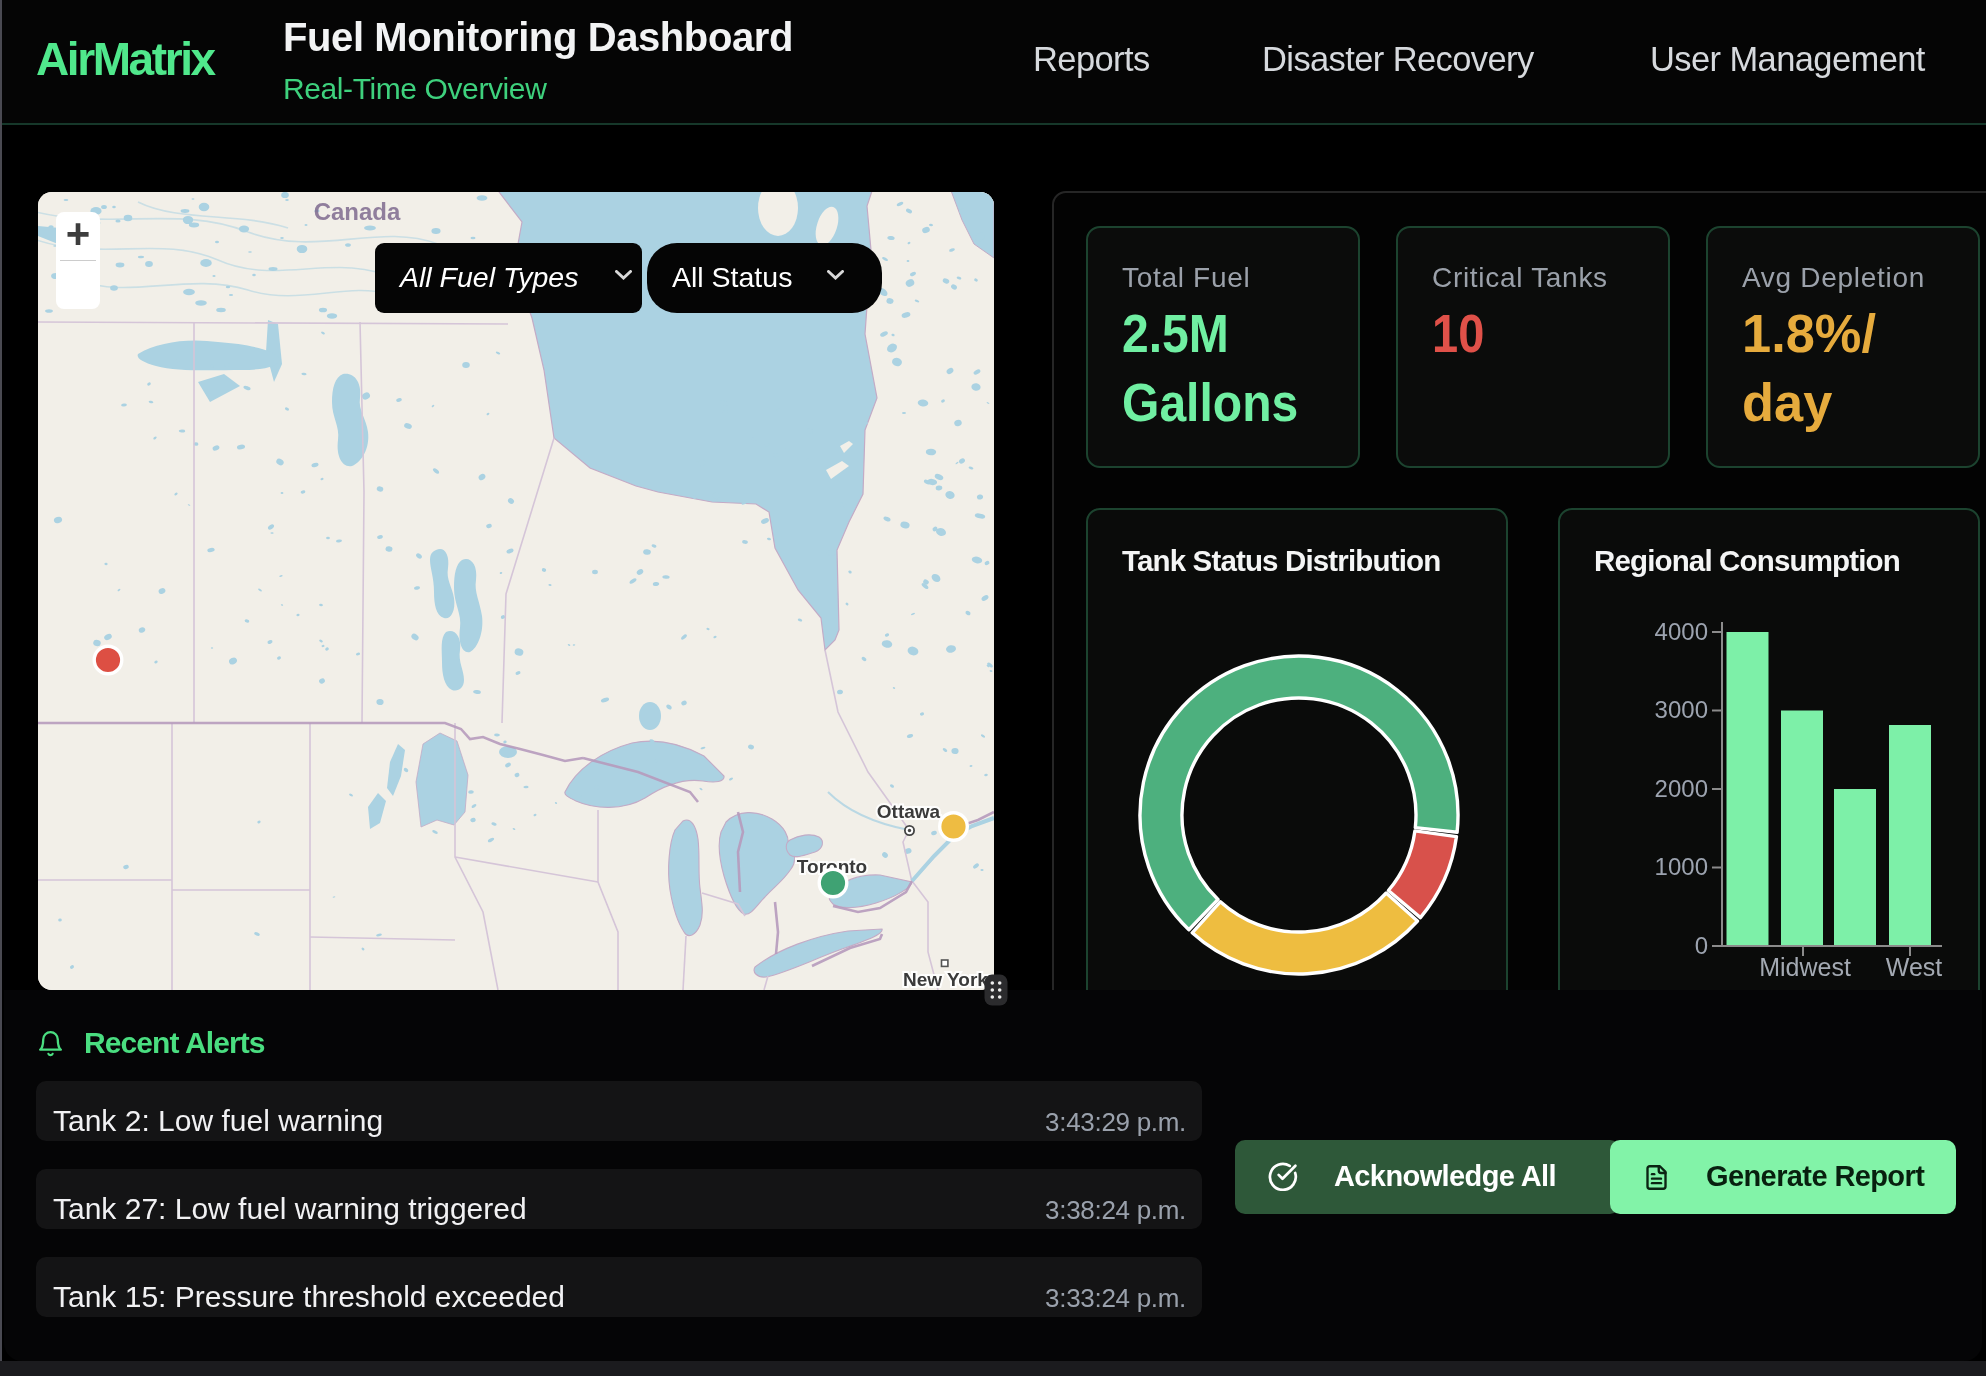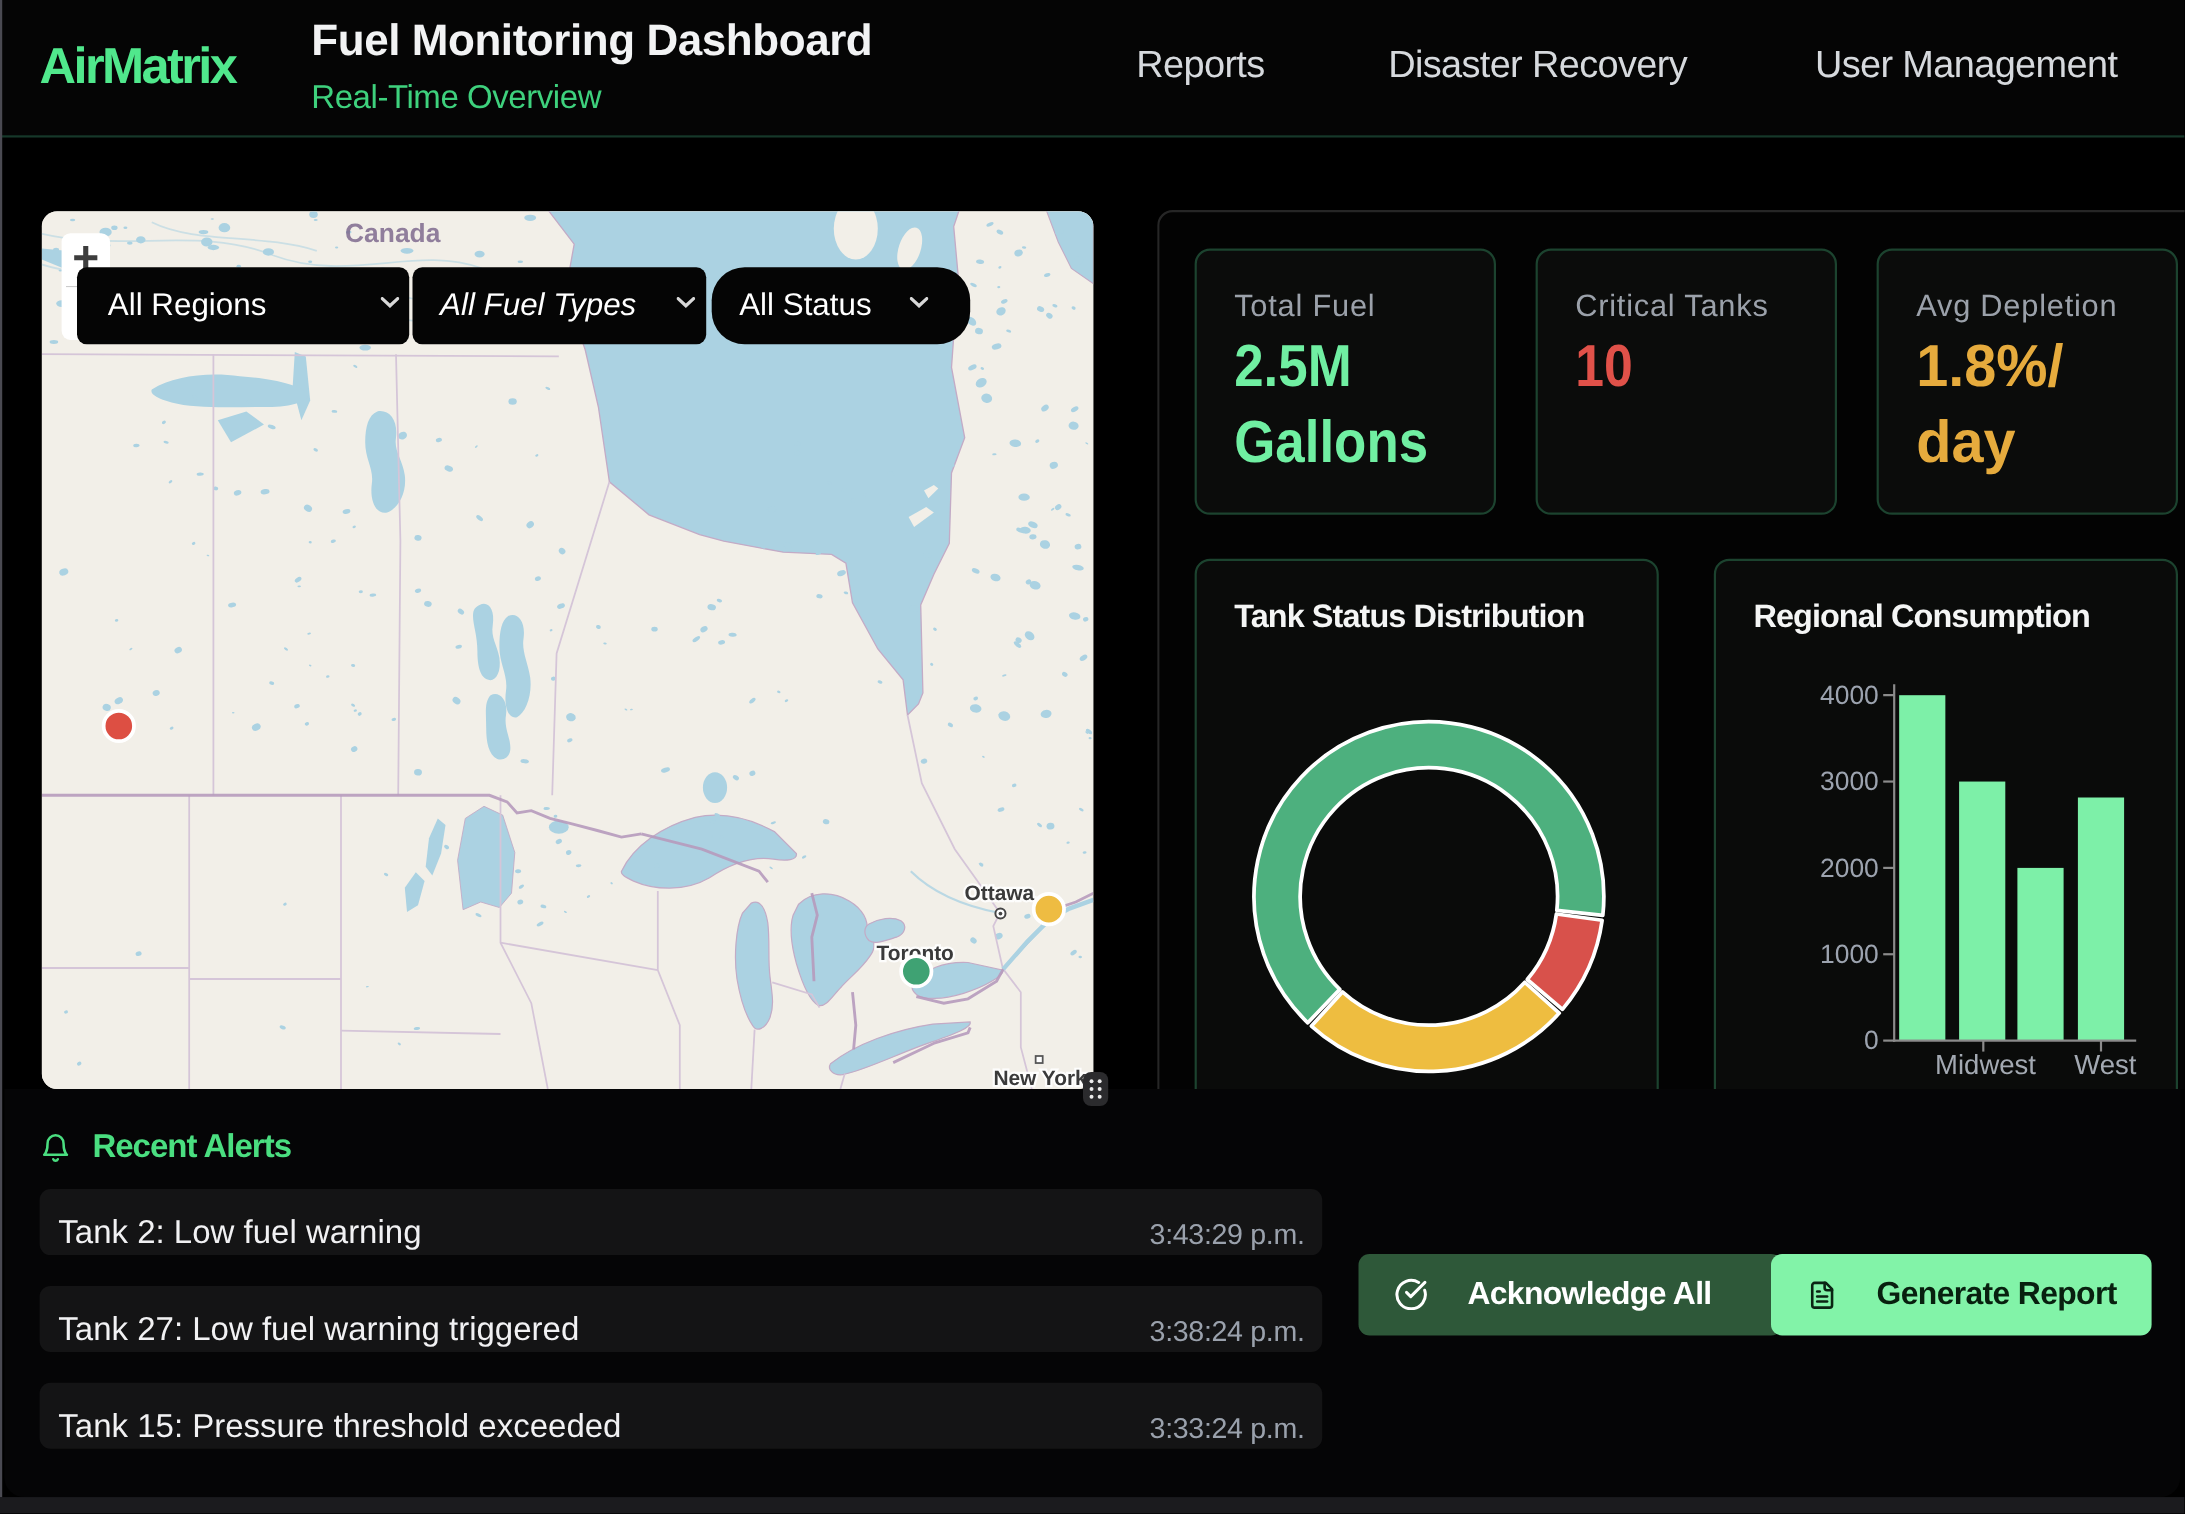--- a/index.html
+++ b/index.html
@@ -435,26 +435,20 @@
           <rect x="903.5" y="768" width="6.4" height="6.4" fill="#fff" stroke="#555" stroke-width="1.6"></rect>
         </g>
         <circle cx="70" cy="468" r="13.8" fill="#dd4f43" stroke="#fff" stroke-width="3.4"></circle>
         <circle cx="915.5" cy="634.5" r="13.8" fill="#eebc42" stroke="#fff" stroke-width="3.4"></circle>
         <circle cx="795" cy="691" r="13.8" fill="#3fa273" stroke="#fff" stroke-width="3.4"></circle>
       </svg></div>
   <div class="abs" id="zoomctl">
       <div class="plus">+</div>
       <div class="sep"></div>
     </div>
-  <div class="abs dd" style="left:70px; width:302px;">
-      <span style="left:28px;">All Regions</span>
-    <svg class="chev" style="left:276px;" viewBox="0 0 17 10">
-        <path d="M1.5 1.5 L8.5 8 L15.5 1.5" fill="none" stroke="#d8d8d8" stroke-width="3" stroke-linecap="round"></path>
-      </svg>
-    </div>
   <div class="abs dd" style="left:375px; width:267px;">
       <span style="left:25px;font-style:italic;">All Fuel Types</span>
     <svg class="chev" style="left:240px;" viewBox="0 0 17 10">
         <path d="M1.5 1.5 L8.5 8 L15.5 1.5" fill="none" stroke="#d8d8d8" stroke-width="3" stroke-linecap="round"></path>
       </svg>
     </div>
   <div class="abs dd" style="left:647px; width:235px;border-radius:30px;">
       <span style="left:25px;">All Status</span>
     <svg class="chev" style="left:180px;" viewBox="0 0 17 10">
         <path d="M1.5 1.5 L8.5 8 L15.5 1.5" fill="none" stroke="#d8d8d8" stroke-width="3" stroke-linecap="round"></path>

